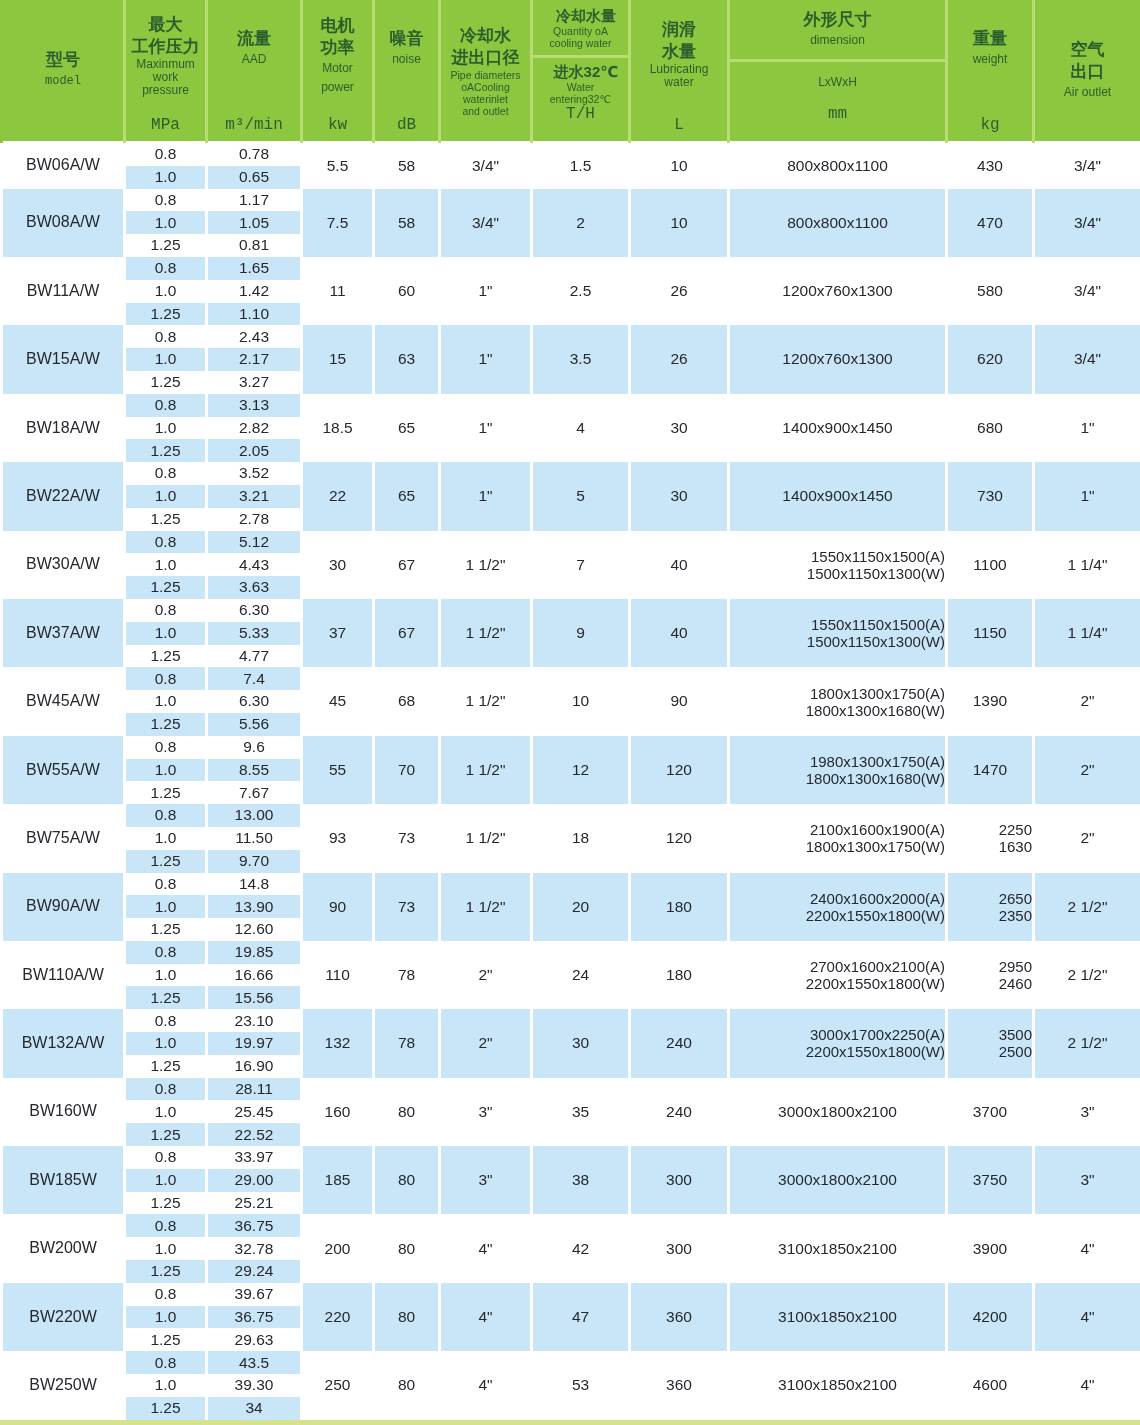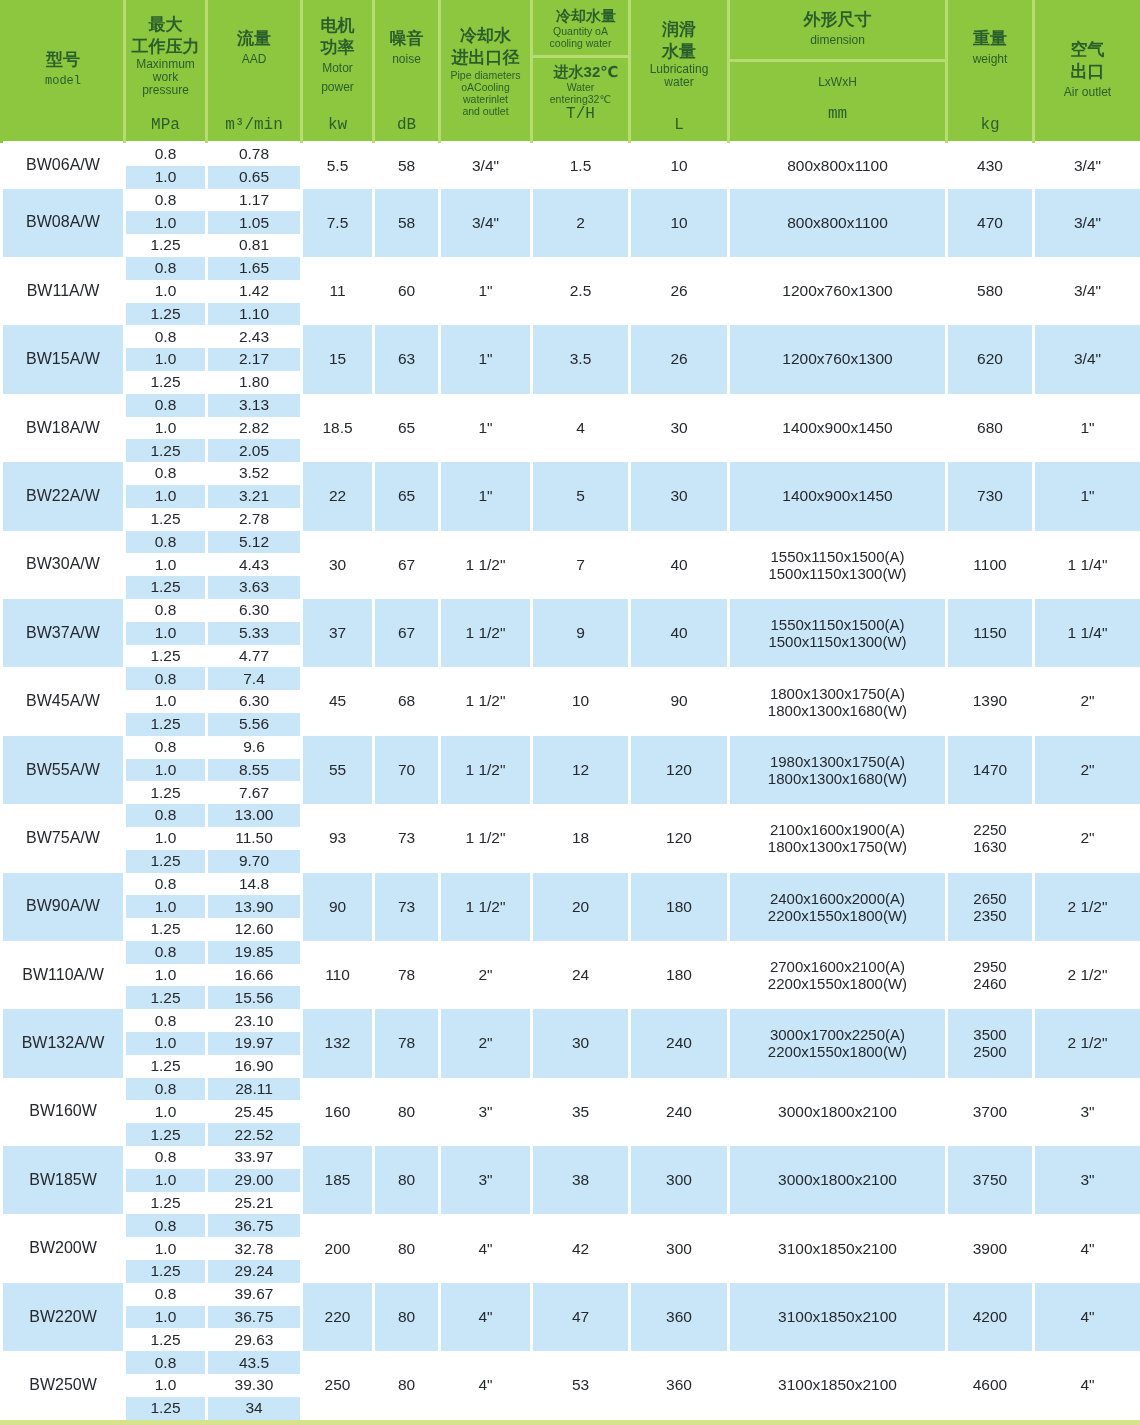--- a/index.html
+++ b/index.html
@@ -57,21 +57,21 @@
     text-align:center;
     vertical-align:middle;
     font-size:15.5px;
     color:#26282e;
     line-height:1.05;
     height:22.8px;
     overflow:hidden;
   }
   td.blue{background:#c8e6f7;}
   td.model{font-size:16px;}
-  .line{line-height:17px;font-size:15px;}
+  .line{line-height:17px;font-size:15px;text-align:right;}
   .bottom-rule{height:5px;background:#d6e28c;width:1140px;}
 </style>
 </head>
 <body>
 
 <div class="wrap">
   <table class="spec">
     <colgroup>
       <col style="width:123px">
         <col style="width:82px">
@@ -282,21 +282,21 @@
           <td rowspan="3" class="blue">1200x760x1300</td>
           <td rowspan="3" class="blue">620</td>
           <td rowspan="3" class="blue">3/4"</td>
         </tr>
         <tr>
           <td class="blue">1.0</td>
           <td class="blue">2.17</td>
         </tr>
         <tr>
           <td>1.25</td>
-          <td>1.80</td>
+          <td>3.27</td>
         </tr>
         <tr>
           <td rowspan="3" class="model">BW18A/W</td>
           <td class="blue">0.8</td>
           <td class="blue">3.13</td>
           <td rowspan="3">18.5</td>
           <td rowspan="3">65</td>
           <td rowspan="3">1"</td>
           <td rowspan="3">4</td>
           <td rowspan="3">30</td>

